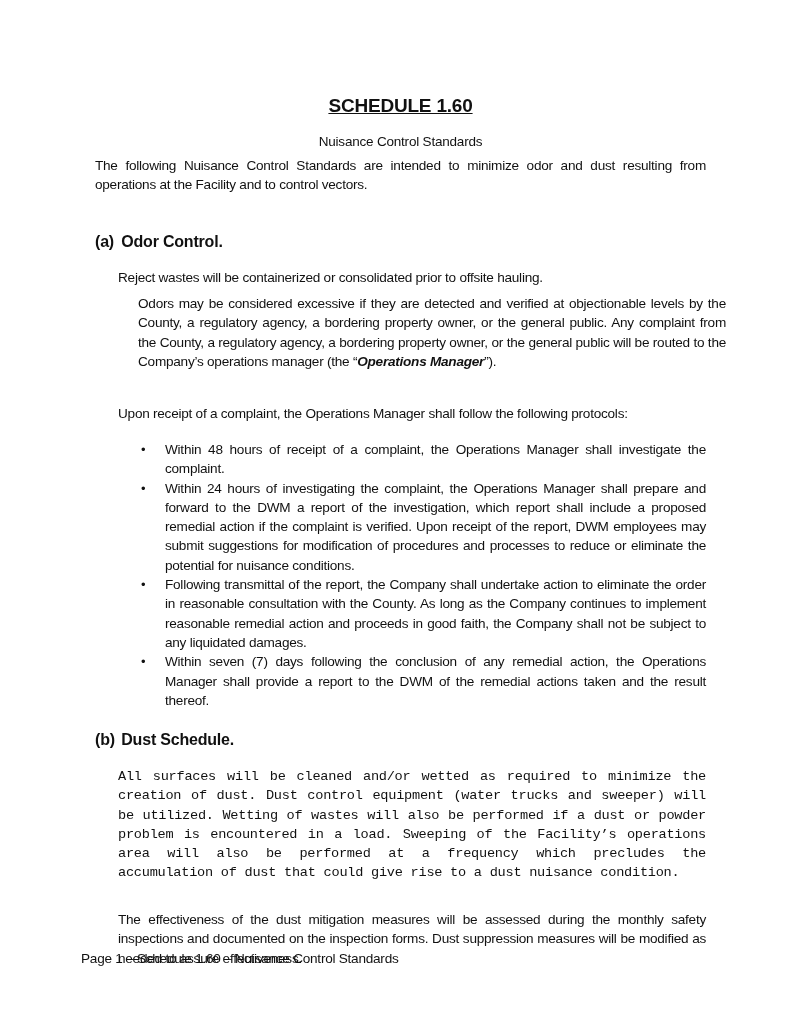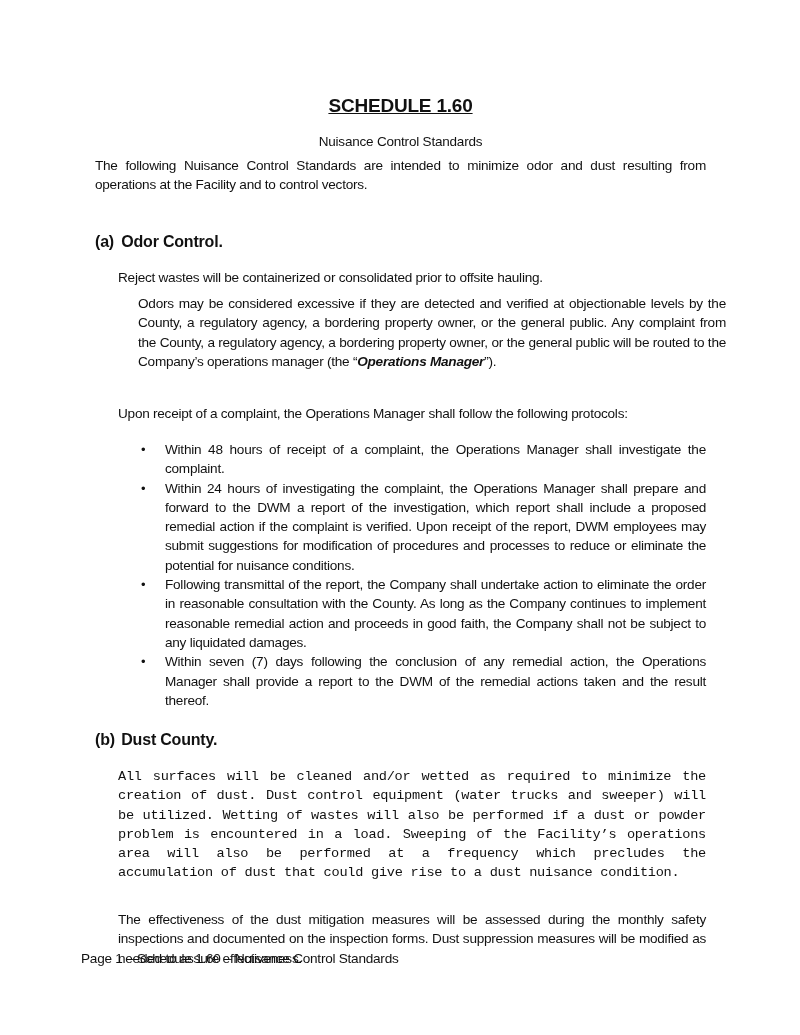--- a/index.html
+++ b/index.html
@@ -152,21 +152,21 @@
       <span>Following transmittal of the report, the Company shall undertake action to eliminate the order in reasonable consultation with the County. As long as the Company continues to implement reasonable remedial action and proceeds in good faith, the Company shall not be subject to any liquidated damages.</span>
     </li>
     <li class="bullet-item">
       <span class="bullet-dot">•</span>
       <span>Within seven (7) days following the conclusion of any remedial action, the Operations Manager shall provide a report to the DWM of the remedial actions taken and the result thereof.</span>
     </li>
   </ul>
 
   <div class="section-heading sec-b">
     <span class="label">(b)</span>
-    <span>Dust County.</span>
+    <span>Dust Schedule.</span>
   </div>
 
   <p class="para last-left indent p-b1">All surfaces will be cleaned and/or wetted as required to minimize the creation of dust. Dust control equipment (water trucks and sweeper) will be utilized. Wetting of wastes will also be performed if a dust or powder problem is encountered in a load. Sweeping of the Facility’s operations area will also be performed at a frequency which precludes the accumulation of dust that could give rise to a dust nuisance condition.</p>
 
   <p class="para last-left indent p-b2">The effectiveness of the dust mitigation measures will be assessed during the monthly safety inspections and documented on the inspection forms. Dust suppression measures will be modified as needed to assure effectiveness.</p>
 
   <div class="footer">Page 1 – Schedule 1.60 – Nuisance Control Standards</div>
 </div>
 
 </body></html>

